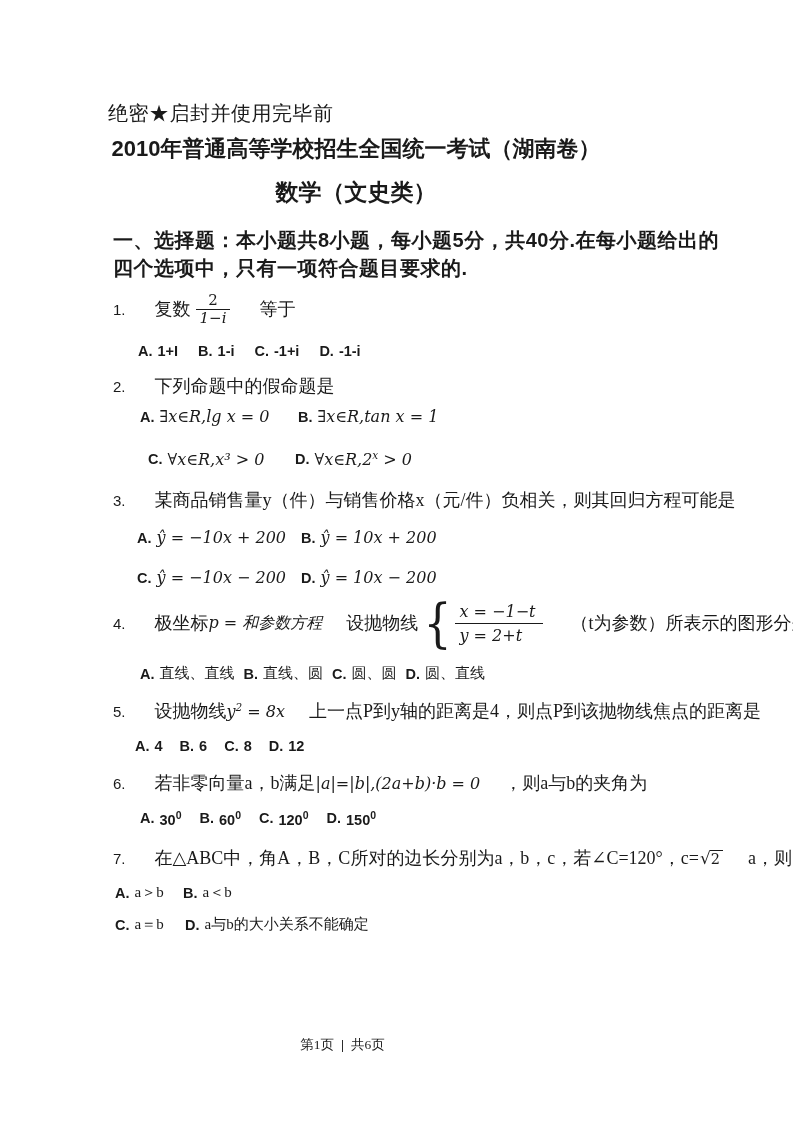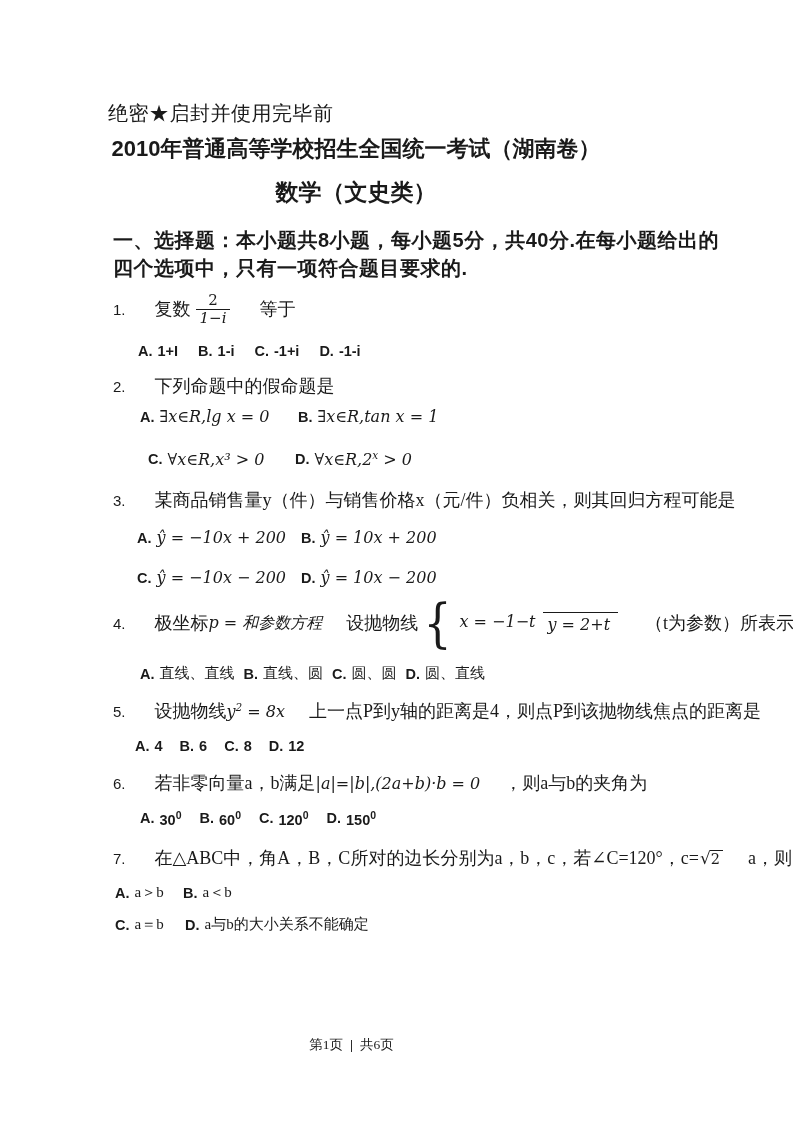--- a/index.html
+++ b/index.html
@@ -38,21 +38,21 @@
   .frac{display:inline-flex;flex-direction:column;align-items:center;
     margin:0 5px;line-height:1.1;}
   .fnum{font-family:"DejaVu Serif",serif;font-size:15px;padding:0 4px;}
   .fden{font-family:"DejaVu Serif",serif;font-style:italic;font-size:15px;
     border-top:1.2px solid #1a1a1a;padding:0 4px;}
 
   
   .cases{display:inline-flex;align-items:center;margin:0 3px;}
   .cases .brace{font-family:"DejaVu Serif",serif;font-size:52px;font-weight:400;
     line-height:46px;transform:scaleX(.85);margin-right:1px;}
-  .cases .col{display:flex;flex-direction:row;}
+  .cases .col{display:flex;flex-direction:column;}
   .cases .ctop{padding:0 8px 2px 4px;}
   .cases .cbot{border-top:1.2px solid #1a1a1a;padding:2px 8px 0 4px;}
 
   
   .sqrt{display:inline-flex;align-items:baseline;margin:0 1px;}
   .sqrt .rad{font-family:"DejaVu Serif",serif;font-size:17px;}
   .sqrt .cand{font-family:"DejaVu Serif",serif;font-size:14.5px;
     border-top:1.2px solid #1a1a1a;padding:0 3px 0 1px;margin-left:-1px;}
 
   
@@ -83,21 +83,21 @@
   #q5o{left:135px;top:738px;gap:17px;}
   #q6{left:113px;top:771px;}
   #q6o{left:140px;top:809px;gap:18px;}
   #q7{left:113px;top:846px;}
   #q7r1{left:115px;top:883px;}
   #q7r1 .c1{width:68px;}
   #q7r2{left:115px;top:915px;}
   #q7r2 .c1{width:70px;}
 
   
-  .footer{left:9px;top:1036px;width:685px;text-align:center;font-size:13.5px;}
+  .footer{left:0;top:1036px;width:685px;text-align:center;font-size:13.5px;}
   .footer .sep{font-weight:700;margin:0 7px;}
 </style>
 </head>
 <body>
 
 <div class="page">
 
   <div class="abs notice">绝密★启封并使用完毕前</div>
   <div class="abs title-wrap">2010年普通高等学校招生全国统一考试（湖南卷）</div>
   <div class="abs subtitle-wrap">数学（文史类）</div>

